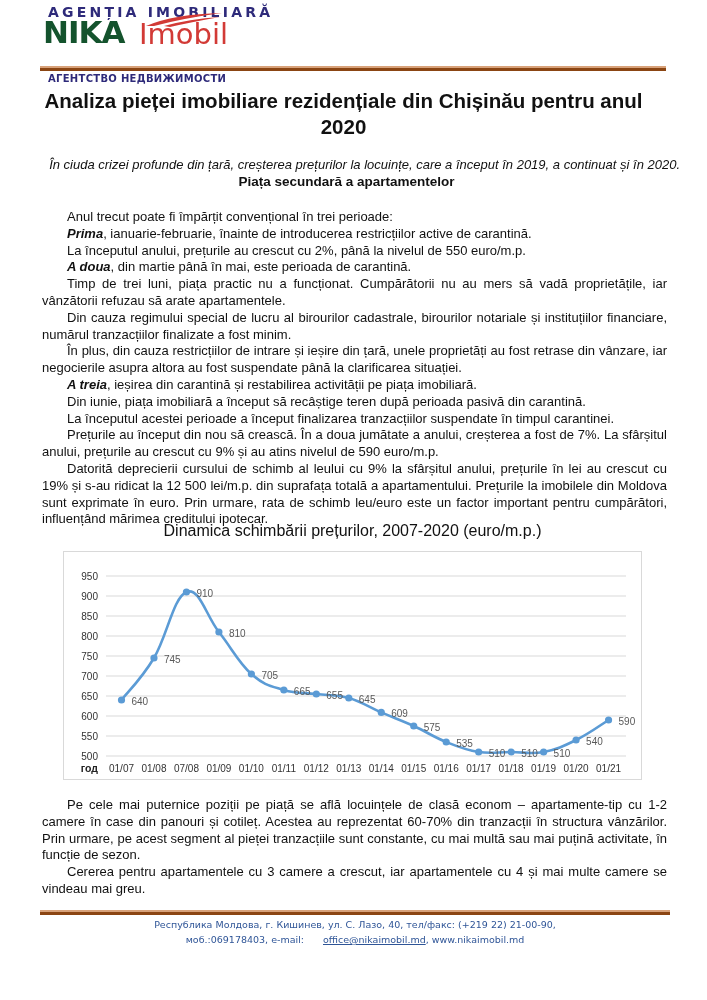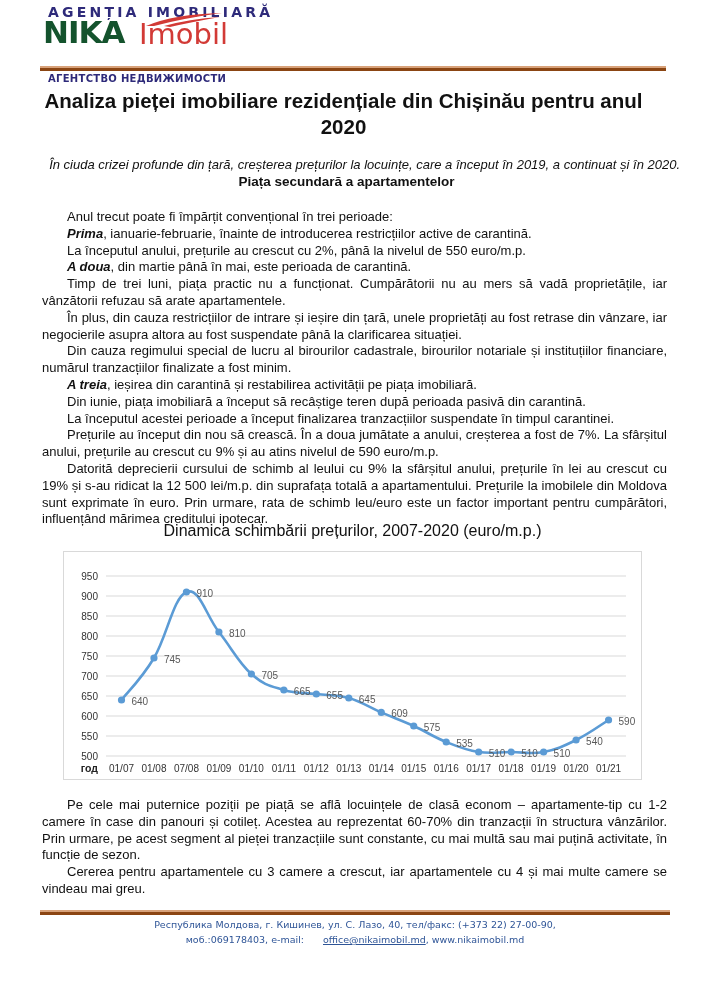--- a/index.html
+++ b/index.html
@@ -40,22 +40,22 @@
 <div class="title">Analiza pieței imobiliare rezidențiale din Chișinău pentru anul 2020</div>
 <div class="subtitle">În ciuda crizei profunde din țară, creșterea prețurilor la locuințe, care a început în 2019, a continuat și în 2020.</div>
 <div class="section">Piața secundară a apartamentelor</div>
 
 <div class="body" style="top:209px;">
   <p><span>Anul trecut poate fi împărțit convențional în trei perioade:</span></p>
   <p><b>Prima</b><span>, ianuarie-februarie, înainte de introducerea restricțiilor active de carantină.</span></p>
   <p><span>La începutul anului, prețurile au crescut cu 2%, până la nivelul de 550 euro/m.p.</span></p>
   <p><b>A doua</b><span>, din martie până în mai, este perioada de carantină.</span></p>
   <p><span>Timp de trei luni, piața practic nu a funcționat. Cumpărătorii nu au mers să vadă proprietățile, iar vânzătorii refuzau să arate apartamentele.</span></p>
+  <p><span>Din cauza regimului special de lucru al birourilor cadastrale, birourilor notariale și instituțiilor financiare, numărul tranzacțiilor finalizate a fost minim.</span></p>
   <p><span>În plus, din cauza restricțiilor de intrare și ieșire din țară, unele proprietăți au fost retrase din vânzare, iar negocierile asupra altora au fost suspendate până la clarificarea situației.</span></p>
-  <p><span>Din cauza regimului special de lucru al birourilor cadastrale, birourilor notariale și instituțiilor financiare, numărul tranzacțiilor finalizate a fost minim.</span></p>
   <p><b>A treia</b><span>, ieșirea din carantină și restabilirea activității pe piața imobiliară.</span></p>
   <p><span>Din iunie, piața imobiliară a început să recâștige teren după perioada pasivă din carantină.</span></p>
   <p><span>La începutul acestei perioade a început finalizarea tranzacțiilor suspendate în timpul carantinei.</span></p>
   <p><span>Prețurile au început din nou să crească. În a doua jumătate a anului, creșterea a fost de 7%. La sfârșitul anului, prețurile au crescut cu 9% și au atins nivelul de 590 euro/m.p.</span></p>
   <p><span>Datorită deprecierii cursului de schimb al leului cu 9% la sfârșitul anului, prețurile în lei au crescut cu 19% și s-au ridicat la 12 500 lei/m.p. din suprafața totală a apartamentului. Prețurile la imobilele din Moldova sunt exprimate în euro. Prin urmare, rata de schimb leu/euro este un factor important pentru cumpărători, influențând mărimea creditului ipotecar.</span></p>
 </div>
 
 <div class="chart-title">Dinamica schimbării prețurilor, 2007-2020 (euro/m.p.)</div>
 <div class="chart">
   <svg id="chart-svg" width="577" height="227">
@@ -132,17 +132,17 @@
     </svg>
 </div>
 
 <div class="body" style="top:797px;">
   <p><span>Pe cele mai puternice poziții pe piață se află locuințele de clasă econom – apartamente-tip cu 1-2 camere în case din panouri și cotileț. Acestea au reprezentat 60-70% din tranzacții în structura vânzărilor. Prin urmare, pe acest segment al pieței tranzacțiile sunt constante, cu mai multă sau mai puțină activitate, în funcție de sezon.</span></p>
   <p><span>Cererea pentru apartamentele cu 3 camere a crescut, iar apartamentele cu 4 și mai multe camere se vindeau mai greu.</span></p>
 </div>
 
 <div class="rule" style="left:40px; top:910px; width:630px;"></div>
 <div class="footer">
-  <div>Республика Молдова, г. Кишинев, ул. С. Лазо, 40, тел/факс: (+373 22) 27-00-90,</div>
+  <div>Республика Молдова, г. Кишинев, ул. С. Лазо, 40, тел/факс: (+219 22) 21-00-90,</div>
   <div>
     <span>моб.:069178403, e-mail: </span><a>office@nikaimobil.md</a><span>, </span><span>www.nikaimobil.md</span>
   </div>
 </div>
 
 </body></html>

